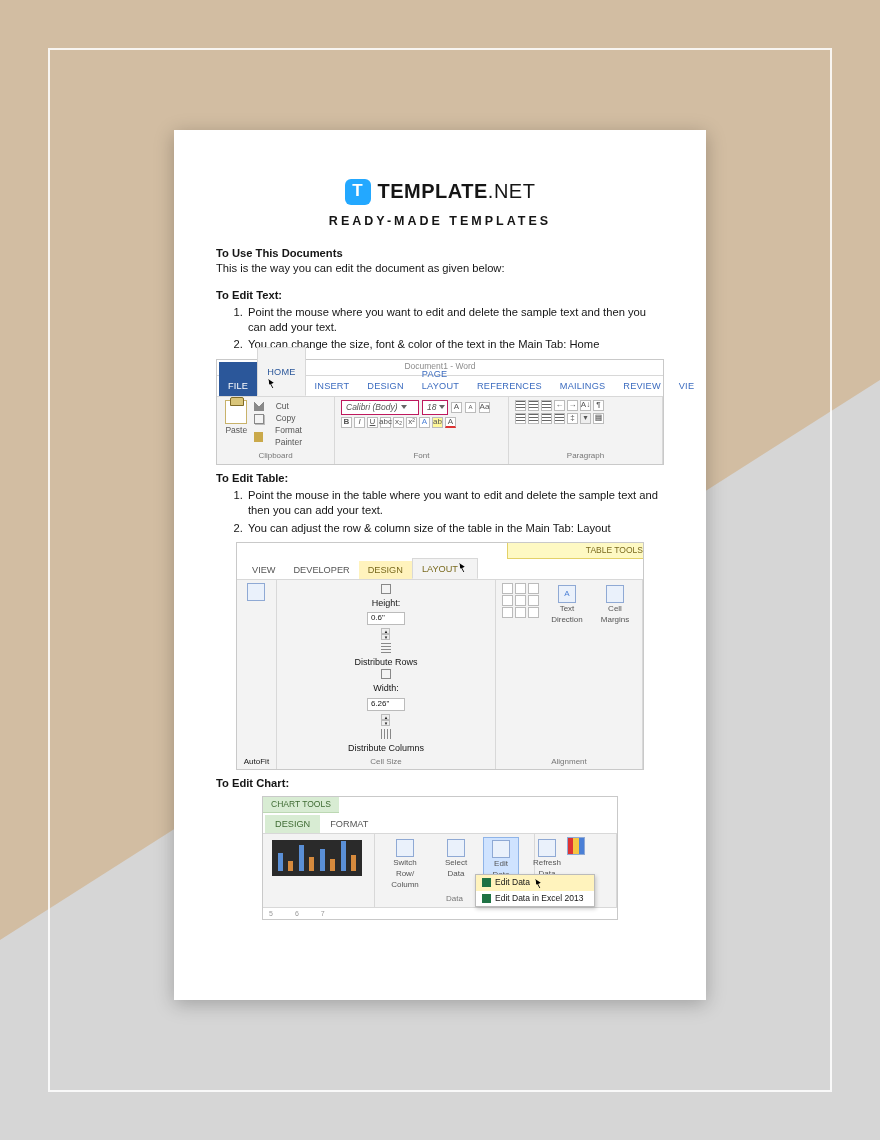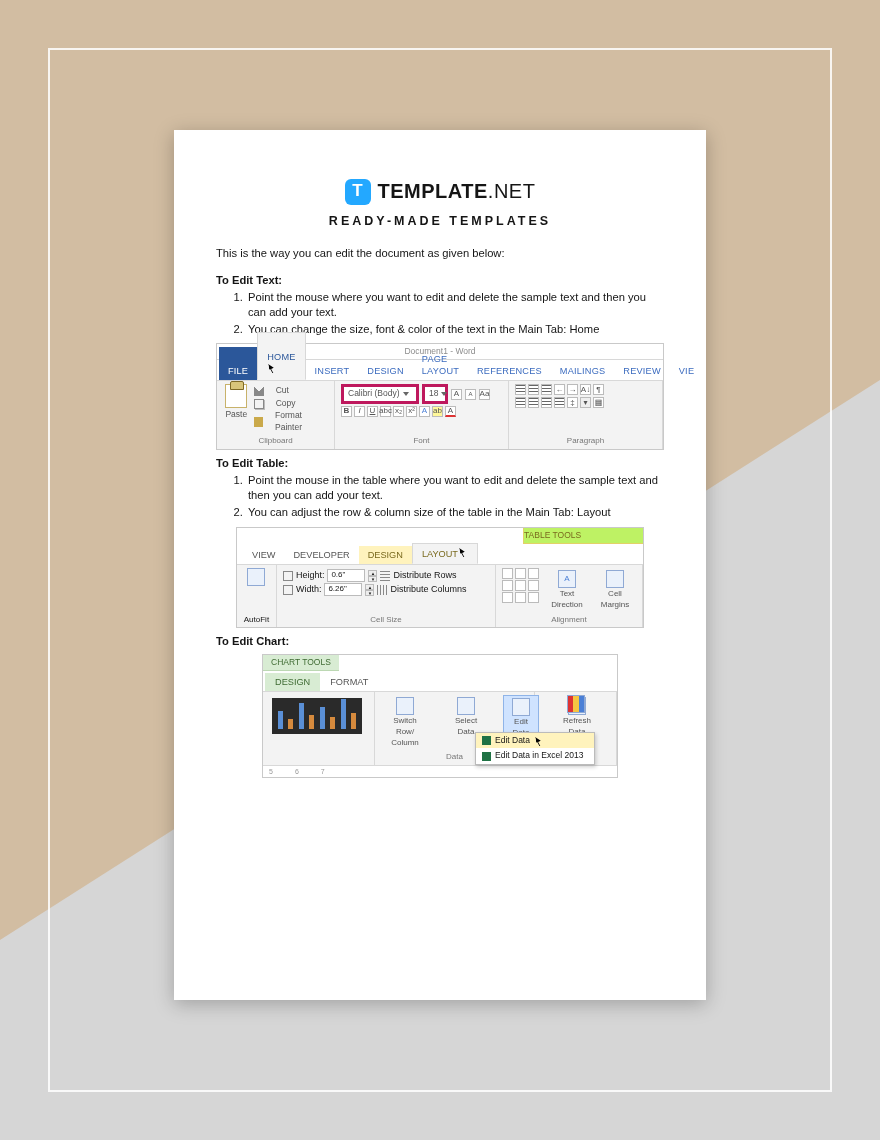--- a/index.html
+++ b/index.html
@@ -64,41 +64,41 @@
   .paste { display:flex; gap:4px; }
   .paste-big { width:28px; text-align:center; }
   .paste-clip { width:22px; height:24px; margin:0 auto; background:#fff; border:1px solid #c8b26a; position:relative; }
   .paste-clip::before{content:""; position:absolute; left:4px; top:-4px; width:12px; height:7px; border:1px solid #7f6a26; border-radius:2px 2px 0 0; background:#d9c57a;}
   .mini { font-size:8.5px; color:#555; display:flex; align-items:center; gap:12px; margin:1px 0; }
   .ic { width:10px; height:10px; display:inline-block; }
   .ic-cut{background:linear-gradient(45deg,#888 45%,transparent 46%),linear-gradient(-45deg,#888 45%,transparent 46%);}
   .ic-copy{border:1px solid #888; box-shadow:1px 1px 0 #bbb;}
   .ic-brush{background:#caa94a;}
   .font-top{display:flex; gap:3px; align-items:center;}
-  .sel{background:#fff;border:3px solid #be185d;padding:1px 4px;font-size:8.5px;display:flex;align-items:center;gap:3px;}
+  .sel{background:#fff;border:1px solid #be185d;padding:1px 4px;font-size:8.5px;display:flex;align-items:center;gap:3px;font-style:italic;}
   .caret{width:0;height:0;border-left:3px solid transparent;border-right:3px solid transparent;border-top:4px solid #666;}
   .sq{width:11px;height:11px;border:1px solid #bbb;background:#fff;display:flex;align-items:center;justify-content:center;font-size:8px;}
   .font-bot{display:flex;gap:2px;margin-top:2px;align-items:center;}
   .b{font-weight:700;} .i{font-style:italic;} .u{text-decoration:underline;}
   .para-top,.para-bot{display:flex;gap:2px;align-items:center;}
   .lines{width:11px;height:9px;background:repeating-linear-gradient(#666 0 1px, transparent 1px 3px);}
 
   
   .ribbon2 { border:1px solid #c9c9c9; margin:4px 20px 6px 20px; font-size:9px; background:#fff; }
   .r2-ctx { display:flex; }
   .r2-ctx-left{flex:1;}
-  .r2-ctx-right{width:120px;background:#bef264;border-left:1px solid #e3d168;border-bottom:1px solid #e3d168;text-align:left;font-size:8.5px;color:#7a6a1e;padding:2px 0;}
+  .r2-ctx-right{width:136px;background:#fef9c3;border-left:1px solid #e3d168;border-bottom:1px solid #e3d168;text-align:right;font-size:8.5px;color:#7a6a1e;padding:2px 0;}
   .r2-tabs{display:flex;align-items:flex-end;padding-left:6px;height:20px;}
   .r2-tab{padding:3px 9px;font-size:9.2px;color:#555;text-transform:uppercase;}
   .r2-tab.ctx{background:#fff3bd;color:#7a6a1e;}
   .r2-tab.active{background:#f3f3f3;border:1px solid #d8d8d8;border-bottom-color:#f3f3f3;}
   .r2-body{display:flex;background:#f3f3f3;border-top:1px solid #d8d8d8;}
   .big-btn{display:flex;flex-direction:column;align-items:center;padding:2px 4px;font-size:8px;color:#555;gap:1px;}
   .big-ic{width:18px;height:18px;border:1px solid #8fa9d4;background:#eaf1fb;}
-  .spin{display:flex;align-items:center;gap:3px;margin:1px 0;}
+  .spin{display:flex;align-items:center;gap:3px;margin:1px 0;flex-direction:column;}
   .spin-box{background:#fff;border:1px solid #bbb;width:38px;height:13px;font-size:8px;display:flex;align-items:center;padding-left:3px;}
   .spin-btns{display:flex;flex-direction:column;}
   .spin-btns div{width:9px;height:6px;border:1px solid #bbb;background:#eee;font-size:5px;line-height:4px;text-align:center;}
 
   
   .ribbon3{border:1px solid #c9c9c9;margin:4px 46px 0 46px;font-size:9px;background:#fff;}
   .r3-ctx{background:#d8ecd3;color:#3f6b33;text-align:left;padding:2px 8px;font-size:8.5px;border-bottom:1px solid #bcd8b3;display:inline-block;}
   .r3-tabs{display:flex;align-items:flex-end;height:20px;padding-left:2px;}
   .r3-tab{padding:3px 10px;font-size:9.2px;color:#3f6b33;text-transform:uppercase;background:#d8ecd3;}
   .r3-tab.plain{background:#fff;color:#555;}
@@ -123,20 +123,21 @@
   <div class="brand">
     <span class="brand-row">
       <span class="brand-badge">T</span>
       <span class="brand-text">
         <span>TEMPLATE</span><span class="net">.NET</span>
       </span>
     </span>
   </div>
   <div class="subtitle">READY-MADE TEMPLATES</div>
 
+  <div class="sec-h">To Use This Documents</div>
   <div class="para">This is the way you can edit the document as given below:</div>
 
   <div class="sec-h" style="margin-top:12px">To Edit Text:</div>
   <ol>
     <li>Point the mouse where you want to edit and delete the sample text and then you can add your text.</li>
     <li>You can change the size, font &amp; color of the text in the Main Tab: Home</li>
   </ol>
 
   <div class="ribbon1" style="position:relative">
     <div class="r1-qat">
@@ -341,21 +342,21 @@
             <div class="bar o" style="height:10px"></div>
           <div class="bar" style="height:26px"></div>
             <div class="bar o" style="height:14px"></div>
           <div class="bar" style="height:22px"></div>
             <div class="bar o" style="height:12px"></div>
           <div class="bar" style="height:30px"></div>
             <div class="bar o" style="height:16px"></div>
         </div>
       </div>
       <div class="grp" style="width:160px">
-        <div style="display:flex;gap:18px">
+        <div style="display:flex;gap:8px">
           <div class="big-btn">
               <div class="big-ic"></div>
               <div style="white-space:pre-line;width:40px;text-align:center">Switch Row/
 Column</div>
             </div>
           <div class="big-btn">
               <div class="big-ic"></div>
               <div style="width:30px;text-align:center">Select Data</div>
             </div>
           <div class="big-btn hl">

